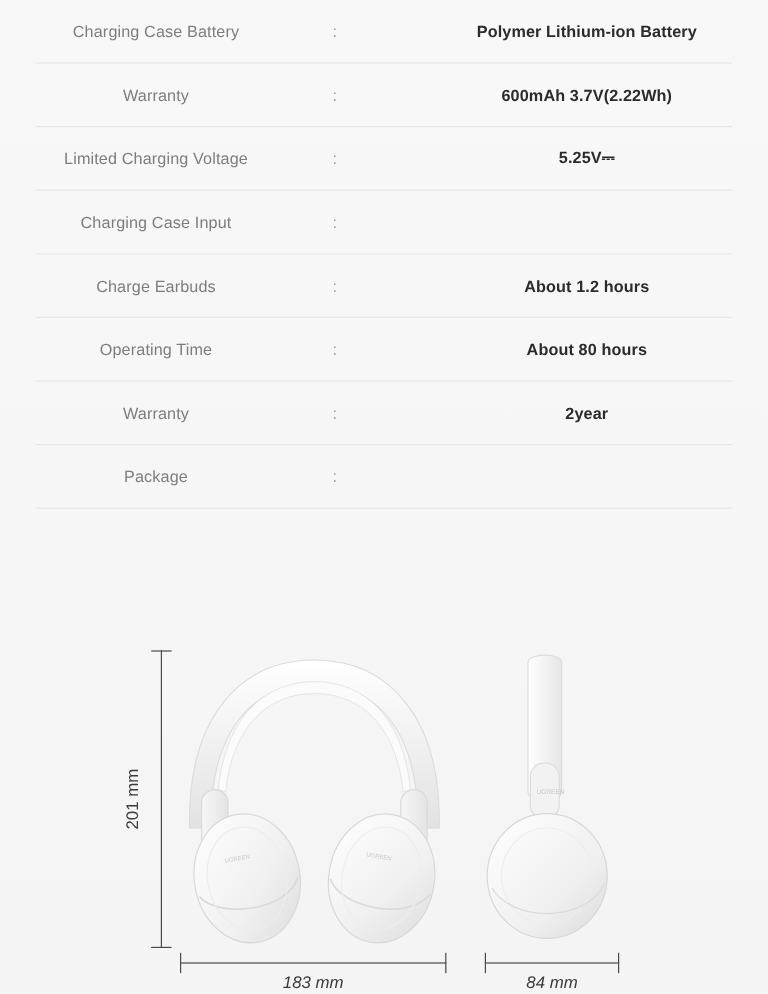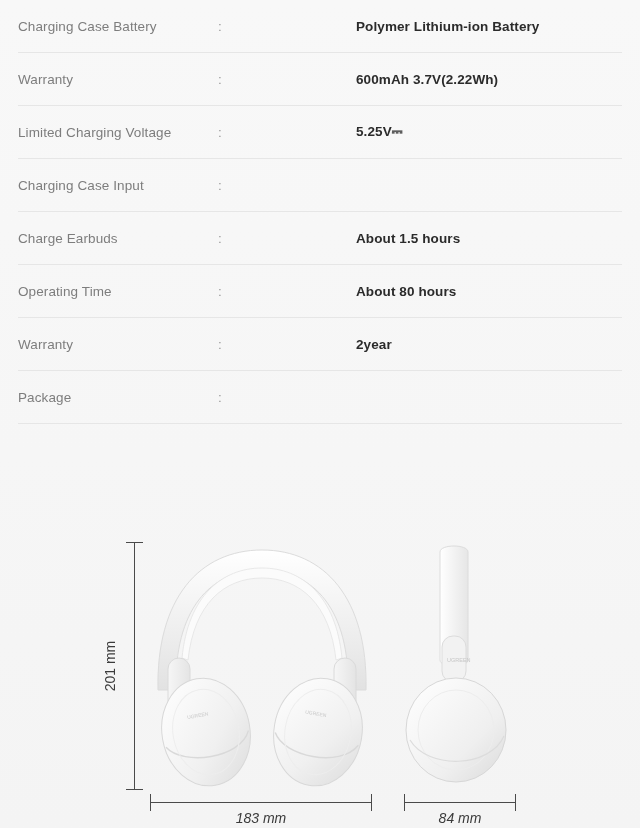--- a/index.html
+++ b/index.html
@@ -16,22 +16,23 @@
   }
   .page {
     position: relative;
     width: 640px;
     height: 828px;
     background: linear-gradient(180deg, #f8f8f8 0%, #f6f6f6 55%, #f4f4f4 100%);
   }
 
   
   .spec-table {
-    padding: 0 18px;
+    padding: 0 30px;
     box-sizing: border-box;
+    text-align: center;
   }
   .spec-row {
     display: flex;
     align-items: center;
     height: 52px;
     border-bottom: 1px solid #e6e6e6;
   }
   .spec-row:last-child {
     border-bottom: 1px solid #e6e6e6;
   }
@@ -176,21 +177,21 @@
     </div>
 
     <div class="spec-row">
       <div class="spec-label">Charging Case Input</div>
       <div class="spec-colon">:</div>
     </div>
 
     <div class="spec-row">
       <div class="spec-label">Charge Earbuds</div>
       <div class="spec-colon">:</div>
-      <div class="spec-value">About 1.5 hours</div>
+      <div class="spec-value">About 1.2 hours</div>
     </div>
 
     <div class="spec-row">
       <div class="spec-label">Operating Time</div>
       <div class="spec-colon">:</div>
       <div class="spec-value">About 80 hours</div>
     </div>
 
     <div class="spec-row">
       <div class="spec-label">Warranty</div>

